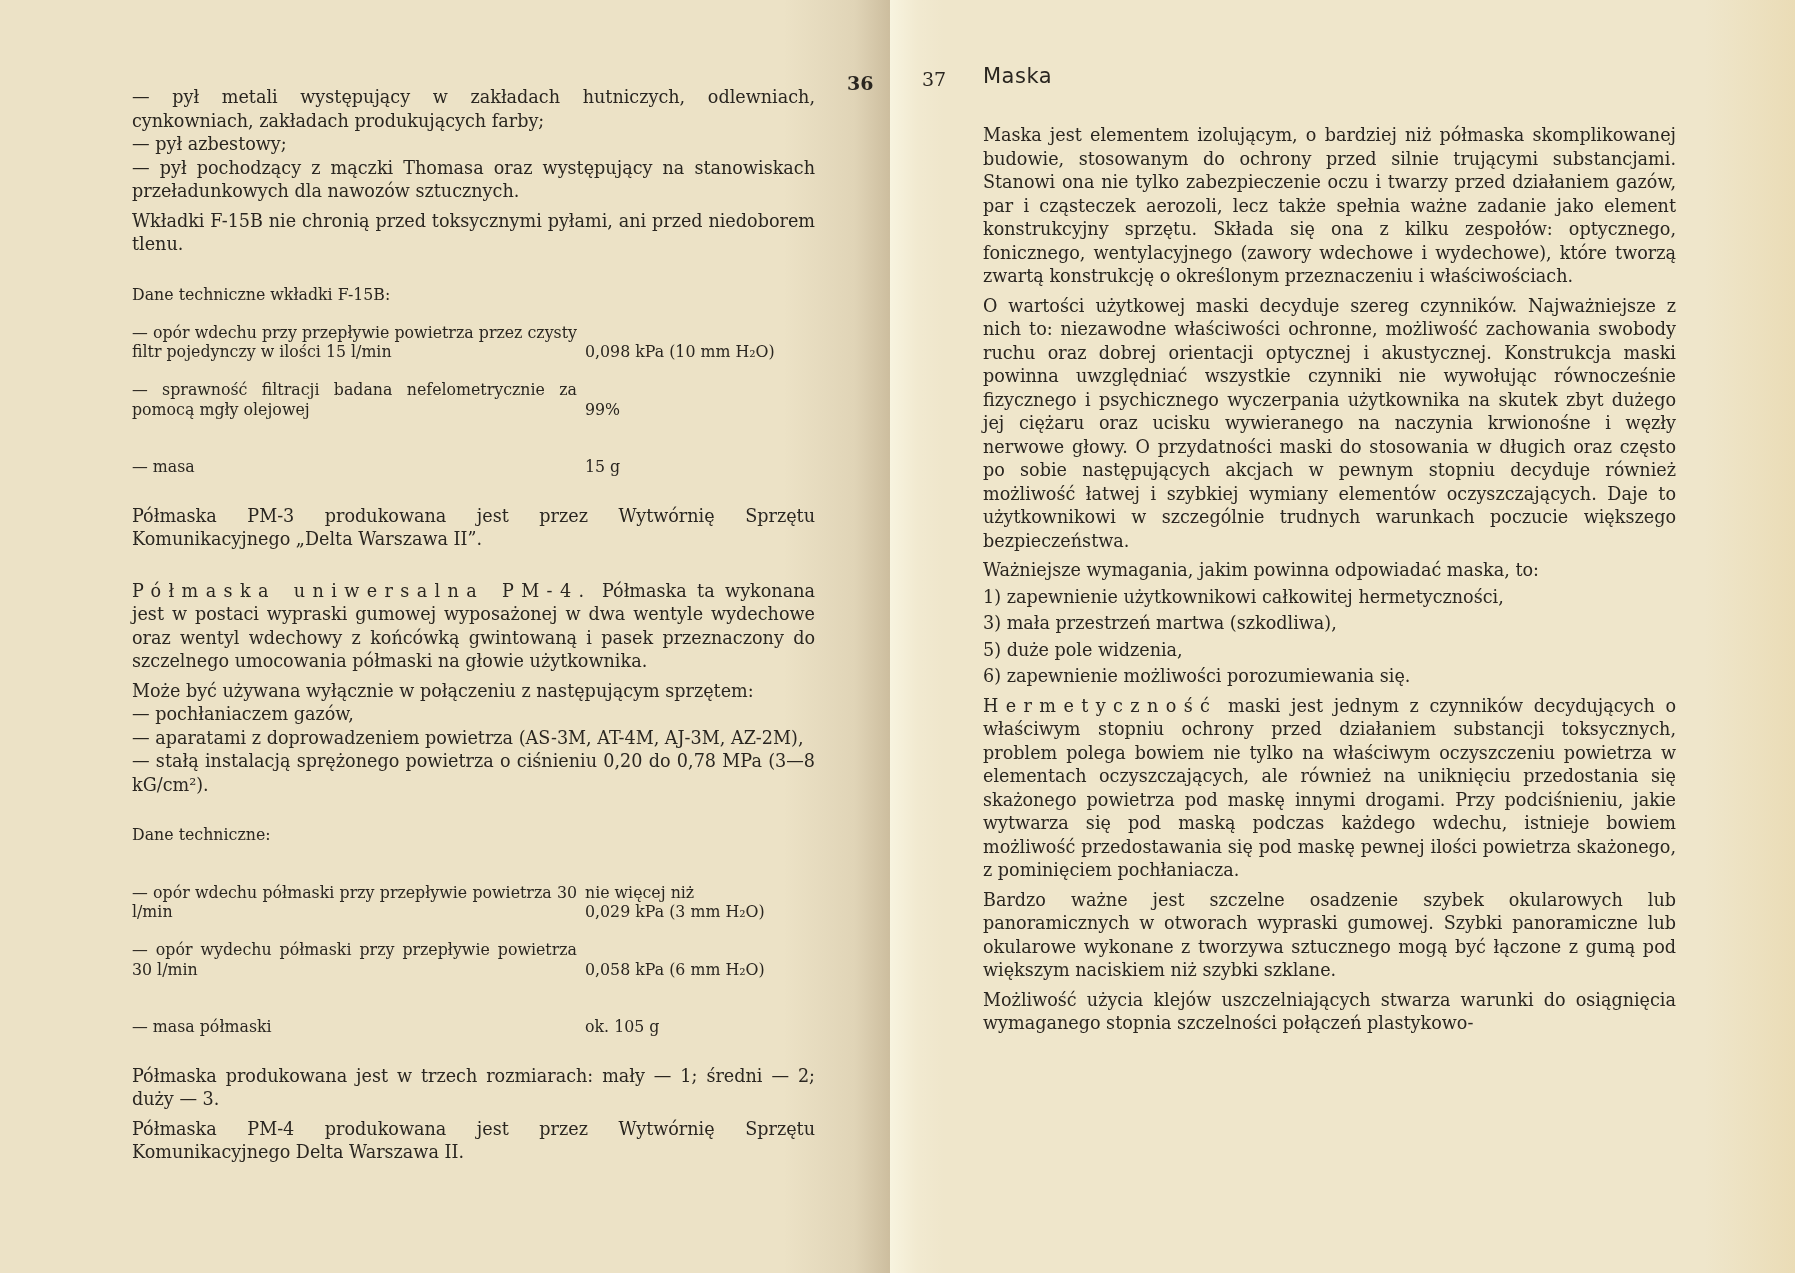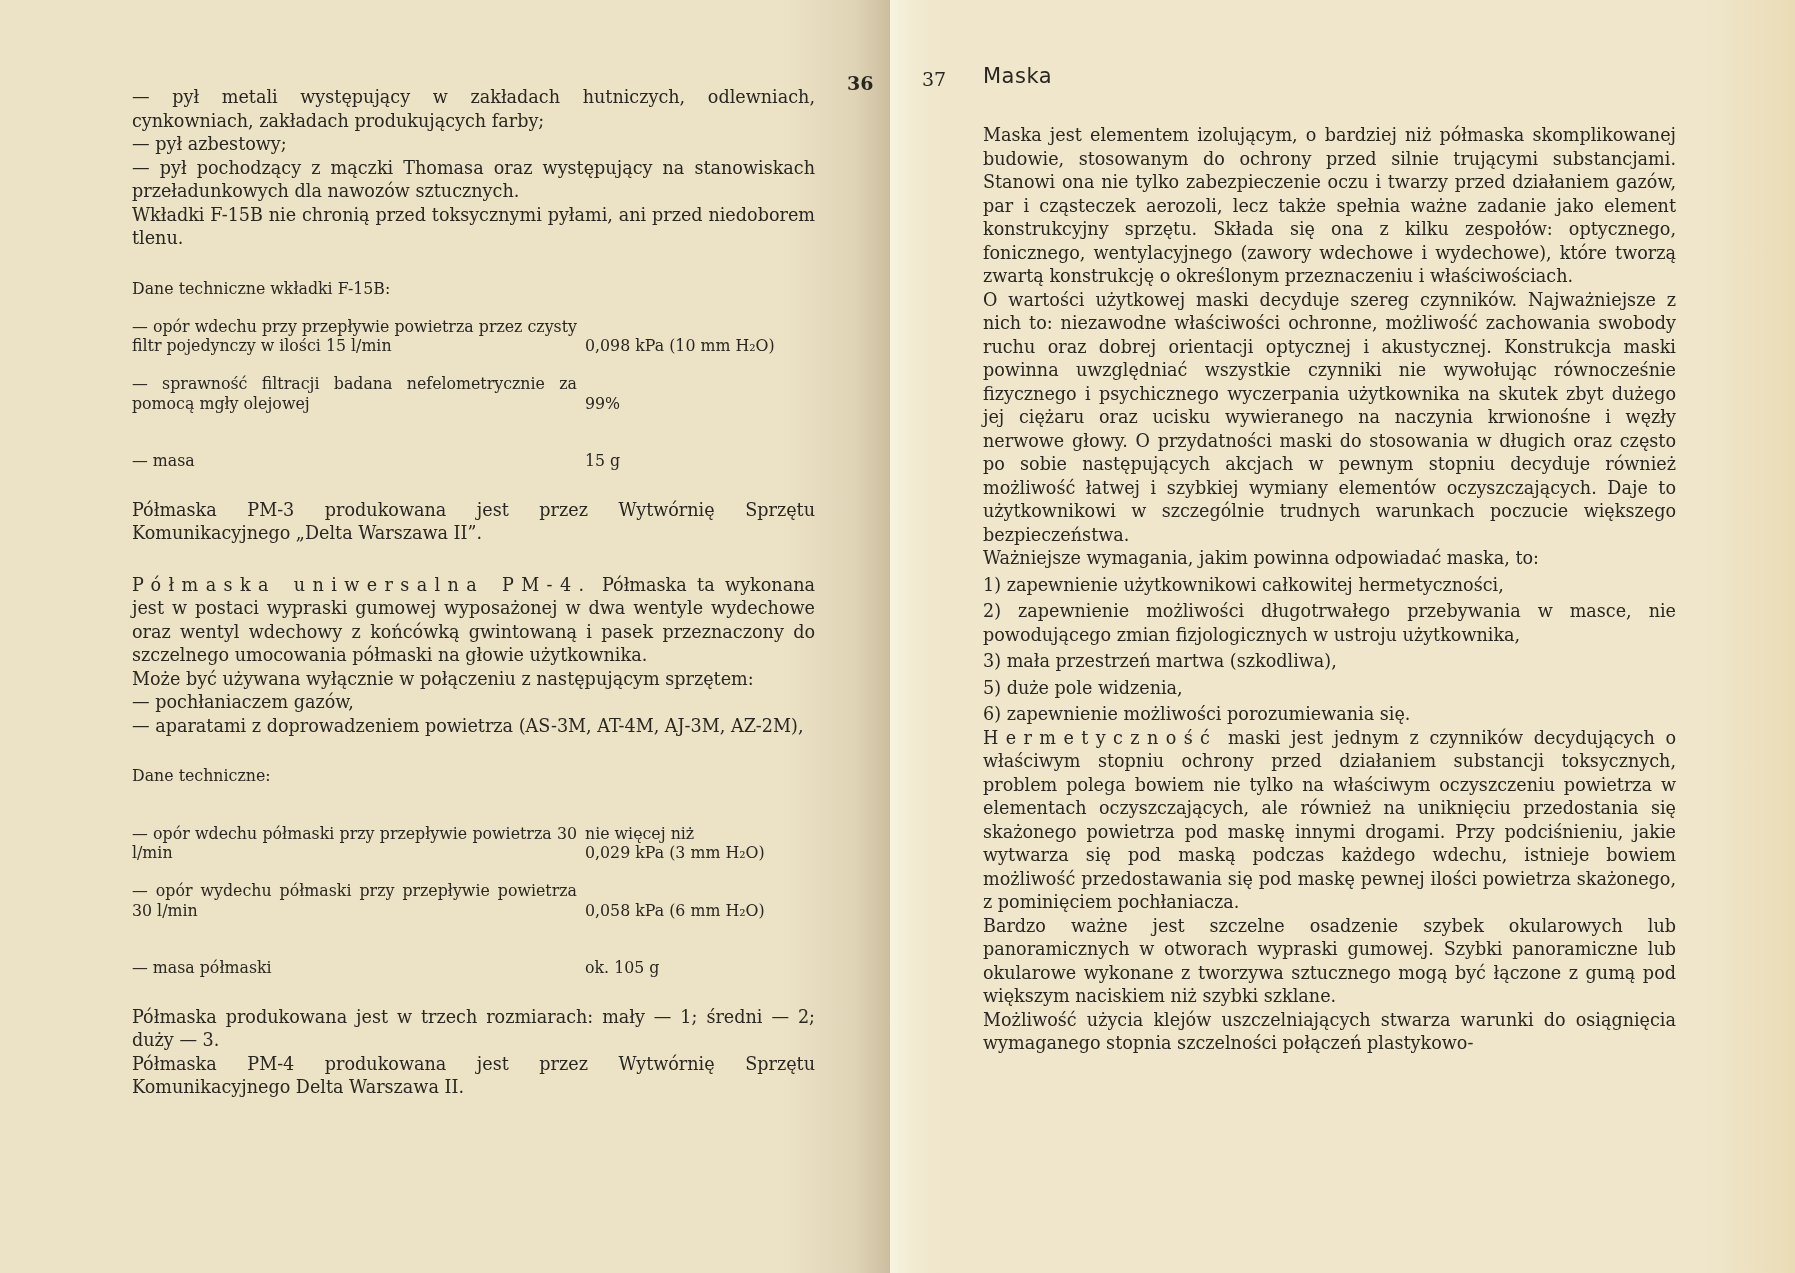--- a/index.html
+++ b/index.html
@@ -55,21 +55,21 @@
     .content-right {
       position: absolute;
       left: 983px;
       top: 108px;
       width: 693px;
       font-size: 17.6px;
       line-height: 23.5px;
       text-align: justify;
     }
     p { margin: 0; }
-    .para { }
+    .para { margin-top: 6px; }
     .para:first-child { margin-top: 16px; }
     .gap-lg { margin-top: 28px; }
     .dash-line { text-indent: 0; }
     .spaced { letter-spacing: 0.42em; }
     .page-num {
       position: absolute;
       font-family: "DejaVu Serif", serif;
       font-weight: bold;
       font-size: 19px;
       color: #2a2620;
@@ -139,20 +139,21 @@
         </div>
       </div>
 
       <p class="gap-lg">Półmaska PM-3 produkowana jest przez Wytwórnię Sprzętu Komunikacyjnego „Delta Warszawa II”.</p>
 
       <p class="para" style="margin-top:28px"><span class="spaced">Półmaska uniwersalna PM-4.</span> <span>Półmaska ta wykonana jest w postaci wypraski gumowej wyposażonej w dwa wentyle wydechowe oraz wentyl wdechowy z końcówką gwintowaną i pasek przeznaczony do szczelnego umocowania półmaski na głowie użytkownika.</span></p>
 
       <p class="para">Może być używana wyłącznie w połączeniu z następującym sprzętem:</p>
       <p class="dash-line">— pochłaniaczem gazów,</p>
       <p class="dash-line">— aparatami z doprowadzeniem powietrza (AS-3M, AT-4M, AJ-3M, AZ-2M),</p>
+      <p class="dash-line">— stałą instalacją sprężonego powietrza o ciśnieniu 0,20 do 0,78 MPa (3—8 kG/cm²).</p>
 
 
       <div class="spec-block gap-lg">
         <div class="spec-title">Dane techniczne:</div>
         <div class="spec-row">
           <div class="spec-label">— opór wdechu półmaski przy przepływie powietrza 30 l/min</div>
           <div class="spec-value">
             <div>nie więcej niż</div>
             <div>0,029 kPa (3 mm H₂O)</div>
           </div>
@@ -176,21 +177,20 @@
 
   <div class="page page-right">
     <span class="page-num pn-right" style="left:32px">37</span>
     <span class="running-head" style="left:93px">Maska</span>
 
     <div class="content-right" style="left:93px">
       <p class="para">Maska jest elementem izolującym, o bardziej niż półmaska skomplikowanej budowie, stosowanym do ochrony przed silnie trującymi substancjami. Stanowi ona nie tylko zabezpieczenie oczu i twarzy przed działaniem gazów, par i cząsteczek aerozoli, lecz także spełnia ważne zadanie jako element konstrukcyjny sprzętu. Składa się ona z kilku zespołów: optycznego, fonicznego, wentylacyjnego (zawory wdechowe i wydechowe), które tworzą zwartą konstrukcję o określonym przeznaczeniu i właściwościach.</p>
       <p class="para">O wartości użytkowej maski decyduje szereg czynników. Najważniejsze z nich to: niezawodne właściwości ochronne, możliwość zachowania swobody ruchu oraz dobrej orientacji optycznej i akustycznej. Konstrukcja maski powinna uwzględniać wszystkie czynniki nie wywołując równocześnie fizycznego i psychicznego wyczerpania użytkownika na skutek zbyt dużego jej ciężaru oraz ucisku wywieranego na naczynia krwionośne i węzły nerwowe głowy. O przydatności maski do stosowania w długich oraz często po sobie następujących akcjach w pewnym stopniu decyduje również możliwość łatwej i szybkiej wymiany elementów oczyszczających. Daje to użytkownikowi w szczególnie trudnych warunkach poczucie większego bezpieczeństwa.</p>
       <p class="para">Ważniejsze wymagania, jakim powinna odpowiadać maska, to:</p>
       <p class="list-item">1) zapewnienie użytkownikowi całkowitej hermetyczności,</p>
-      <p class="list-item">2) zapewnienie możliwości długotrwałego przebywania w masce, nie powodującego zmian fizjologicznych w ustroju użytkownika,</p>
       <p class="list-item">3) mała przestrzeń martwa (szkodliwa),</p>
       <p class="list-item">5) duże pole widzenia,</p>
       <p class="list-item">6) zapewnienie możliwości porozumiewania się.</p>
       <p class="para"><span class="spaced">Hermetyczność</span> <span>maski jest jednym z czynników decydujących o właściwym stopniu ochrony przed działaniem substancji toksycznych, problem polega bowiem nie tylko na właściwym oczyszczeniu powietrza w elementach oczyszczających, ale również na uniknięciu przedostania się skażonego powietrza pod maskę innymi drogami. Przy podciśnieniu, jakie wytwarza się pod maską podczas każdego wdechu, istnieje bowiem możliwość przedostawania się pod maskę pewnej ilości powietrza skażonego, z pominięciem pochłaniacza.</span></p>
       <p class="para">Bardzo ważne jest szczelne osadzenie szybek okularowych lub panoramicznych w otworach wypraski gumowej. Szybki panoramiczne lub okularowe wykonane z tworzywa sztucznego mogą być łączone z gumą pod większym naciskiem niż szybki szklane.</p>
       <p class="para">Możliwość użycia klejów uszczelniających stwarza warunki do osiągnięcia wymaganego stopnia szczelności połączeń plastykowo-</p>
     </div>
   </div>
 </div>
 

